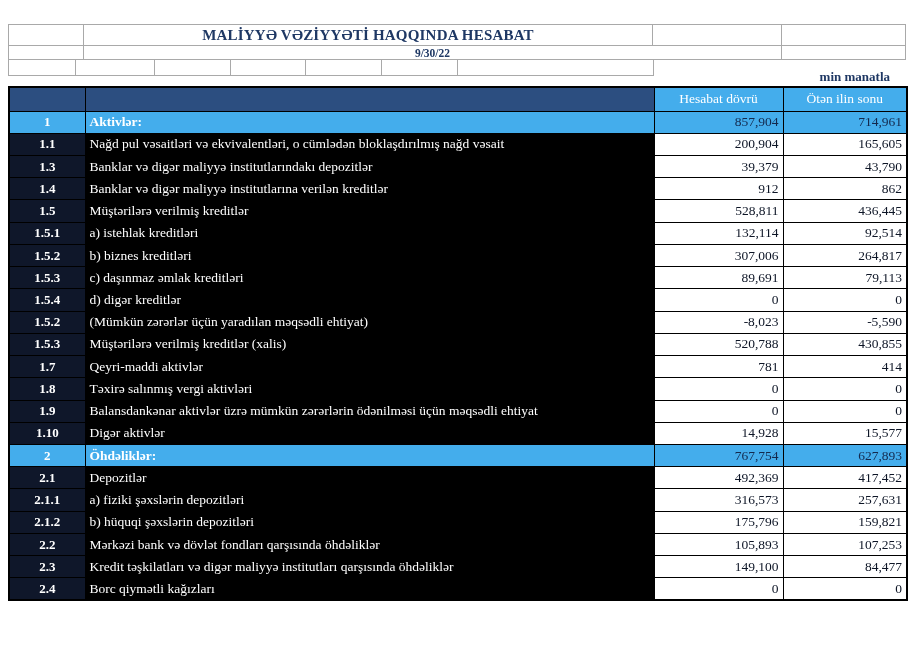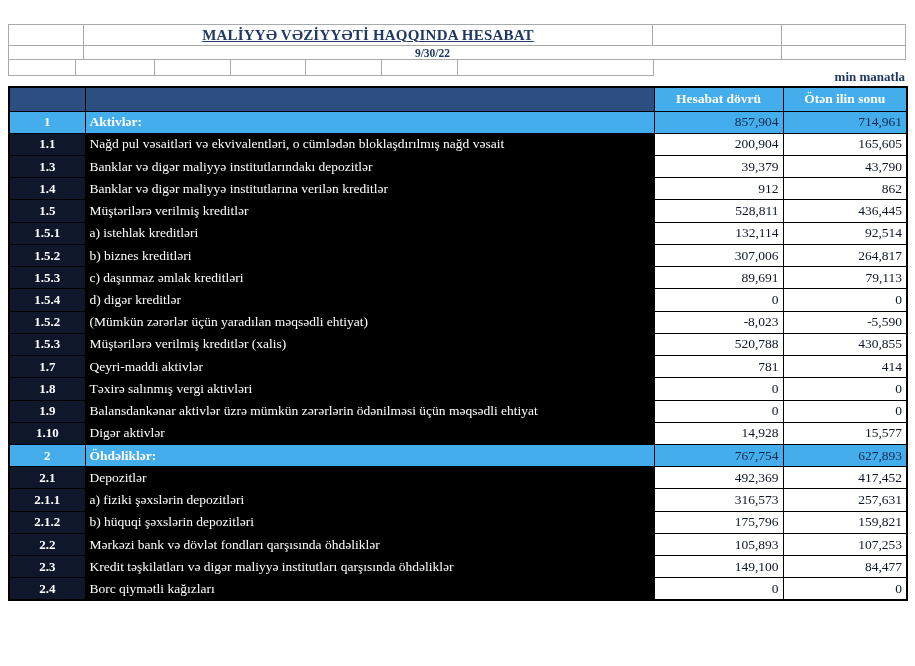--- a/index.html
+++ b/index.html
@@ -22,21 +22,21 @@
 
   .title-row { height: 22px; }
   .title-row .cell {
     border: 1px solid #a9a9a9;
     border-right: 1px solid #a9a9a9;
     height: 22px;
   }
   .title-row .cell + .cell { border-left: none; }
 
   .c-num   { width: 76px; }
-  .c-label { width: 569px; text-decoration: underline; }
+  .c-label { width: 569px; }
   .c-v1    { width: 129px; }
   .c-v2    { width: 124px; }
 
   .report-title {
     display: flex; align-items: center; justify-content: center;
     font-weight: bold; font-size: 15px;
     color: #1f3864; letter-spacing: .2px;
     white-space: nowrap;
   }
 
@@ -57,21 +57,21 @@
   .note-cells { display: flex; height: 16px; }
   .note-cells .cell {
     border: 1px solid #a9a9a9; border-top: none;
     height: 16px;
   }
   .note-cells .cell + .cell { border-left: none; }
   .n1 { width: 68px; } .n2 { width: 79px; } .n3 { width: 76px; }
   .n4 { width: 75px; } .n5 { width: 76px; } .n6 { width: 76px; }
   .n7 { width: 196px; }
   .unit-note {
-    position: absolute; right: 1px; bottom: 1px;
+    position: absolute; right: 16px; bottom: 1px;
     font-weight: bold; font-size: 13px; color: #1f3864;
     white-space: nowrap;
   }
 
   
   table.fin {
     width: 898px;
     border-collapse: collapse;
     table-layout: fixed;
     border: 2px solid #000;
@@ -83,21 +83,21 @@
     white-space: nowrap;
     vertical-align: middle;
   }
   thead tr { height: 24px; }
   tbody tr { height: 22.24px; }
 
   th.spacer { background: #2c4e80; }
   th.colhead {
     background: #44adec;
     color: #ffffff;
-    font-weight: bold; font-size: 13.5px;
+    font-weight: normal; font-size: 13.5px;
     text-align: center;
   }
 
   td.num {
     background: #0f172a; color: #ffffff;
     font-weight: bold; font-size: 13px;
     text-align: center;
   }
   td.label {
     background: #000000; color: #ffffff;

